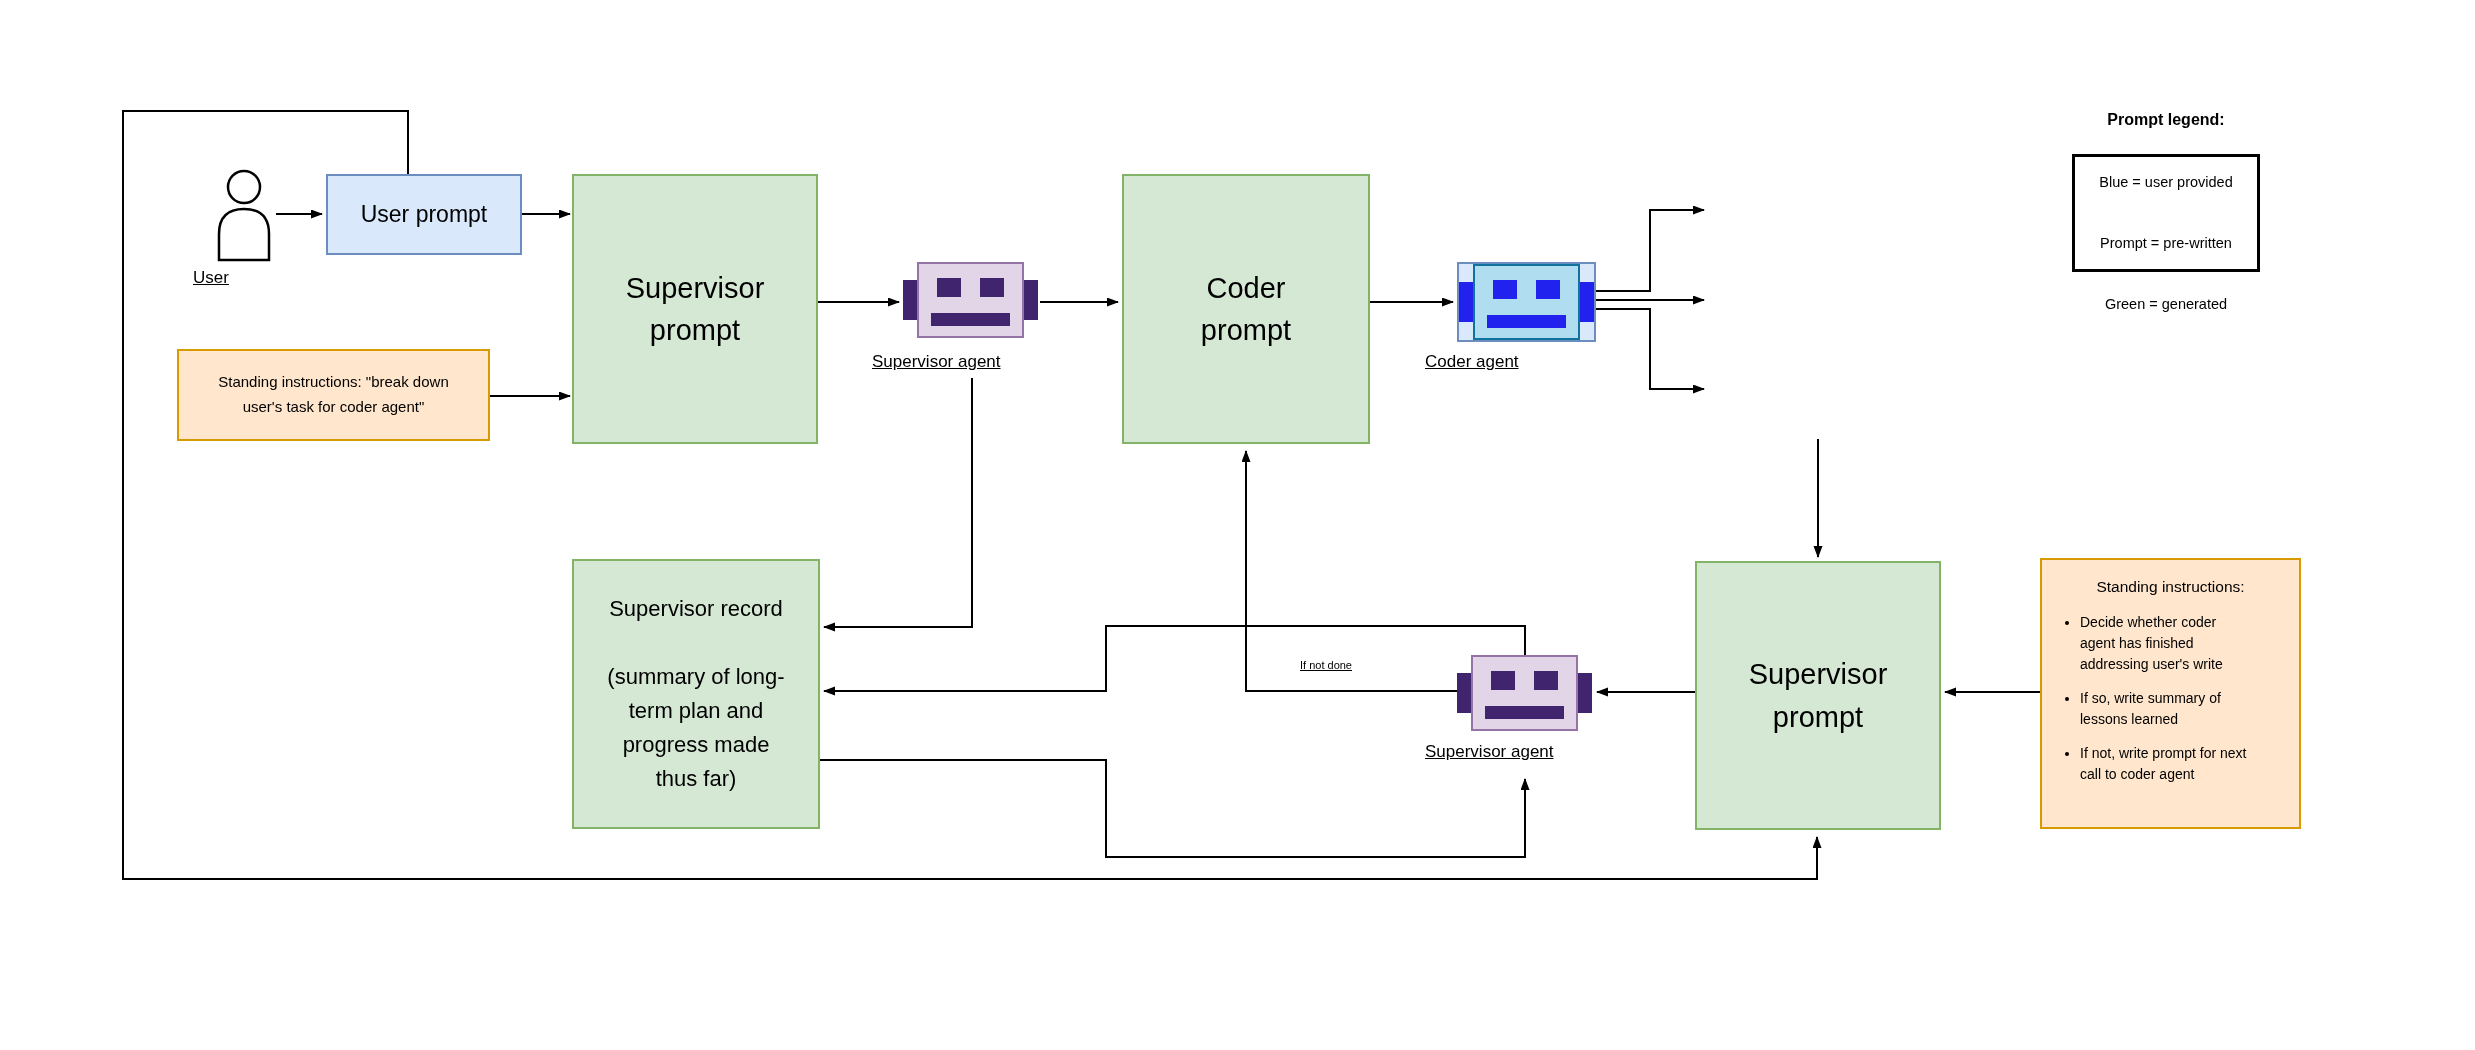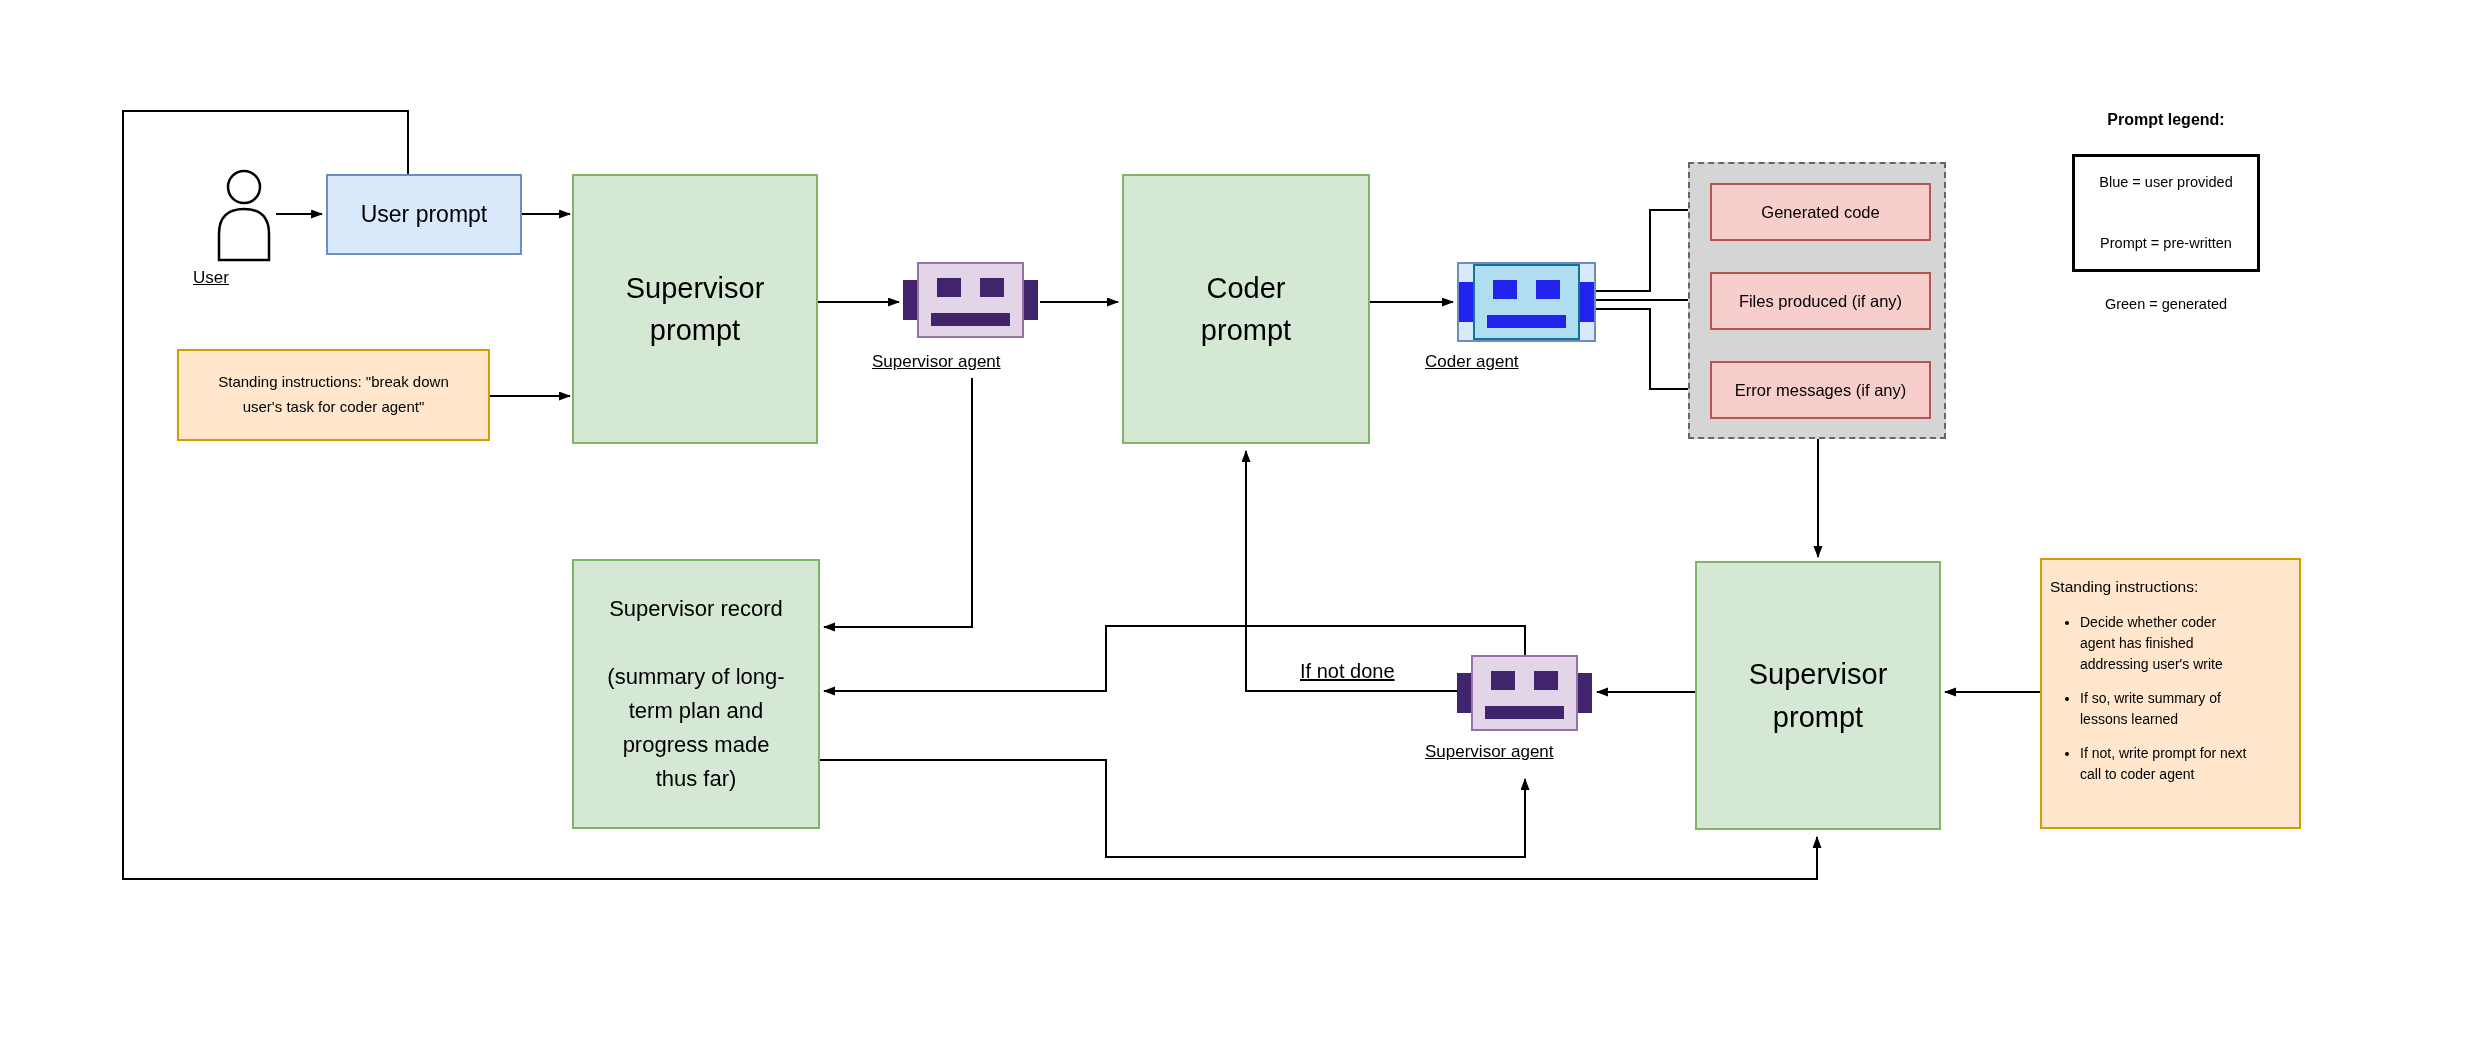--- a/index.html
+++ b/index.html
@@ -82,21 +82,21 @@
   }
   #legend .legend-title { font-weight: bold; font-size: 16px; margin-bottom: 3px; }
   #legend .legend-line { font-size: 14.5px; line-height: 21px; margin-top: 40px; }
 
   
   #standing-right {
     position: absolute; left: 2040px; top: 558px; width: 261px; height: 271px;
     box-sizing: border-box; background: var(--orange-fill); border: 2px solid var(--orange-stroke);
     padding: 18px 8px 8px 8px;
   }
-  #standing-right .si-title { font-size: 15.5px; margin-bottom: 16px; }
+  #standing-right .si-title { text-align: center; font-size: 15.5px; margin-bottom: 16px; }
   #standing-right ul { margin: 0; padding-left: 30px; text-align: left; }
   #standing-right li { font-size: 14px; line-height: 1.5; margin-bottom: 13px; white-space: pre-line; }
 
   
   #record { font-size: 22px; line-height: 1.55; }
   #record .record-gap { height: 34px; }
 
   .output-box {
     position: absolute; left: 20px; width: 221px; height: 58px;
     box-sizing: border-box;
@@ -168,43 +168,38 @@
     <div class="ear left"></div>
     <div class="ear right"></div>
     <div class="head">
       <div class="eye left"></div>
       <div class="eye right"></div>
       <div class="mouth"></div>
     </div>
   </div>
   <div class="label" style="left:1425px; top:352px; width:200px;">Coder agent</div>
 
-  <div class="gray-container" style="left:1688px; top:162px; width:258px; height:277px;">
-    <div class="output-box" style="top:19px;">Generated code</div>
-    <div class="output-box" style="top:108px;">Files produced (if any)</div>
-    <div class="output-box" style="top:197px;">Error messages (if any)</div>
-  </div>
 
   <div id="legend">
     <div class="legend-title">Prompt legend:</div>
     <div class="legend-line">Blue = user provided</div>
     <div class="legend-line">Prompt = pre-written</div>
     <div class="legend-line">Green = generated</div>
   </div>
 
   <div class="box green" id="record" style="left:572px; top:559px; width:248px; height:270px;">
     <div>Supervisor record</div>
     <div class="record-gap"></div>
     <div>(summary of long-
 term plan and
 progress made
 thus far)</div>
   </div>
 
-  <div class="label" style="left:1300px; top:659px; width:110px; font-size:20px;">If not done</div>
+  <div class="label" style="left:1300px; top:659px; width:110px; font-size:11px;">If not done</div>
 
   <div class="robot purple" style="left:1457px; top:655px;">
     <div class="ear left"></div>
     <div class="ear right"></div>
     <div class="head">
       <div class="eye left"></div>
       <div class="eye right"></div>
       <div class="mouth"></div>
     </div>
   </div>

